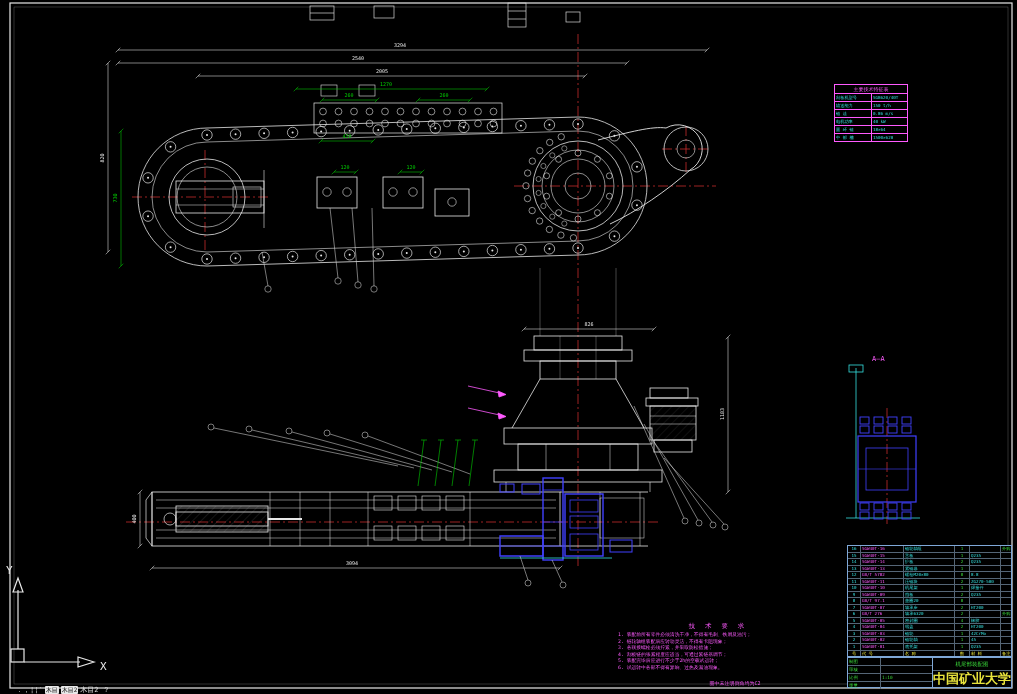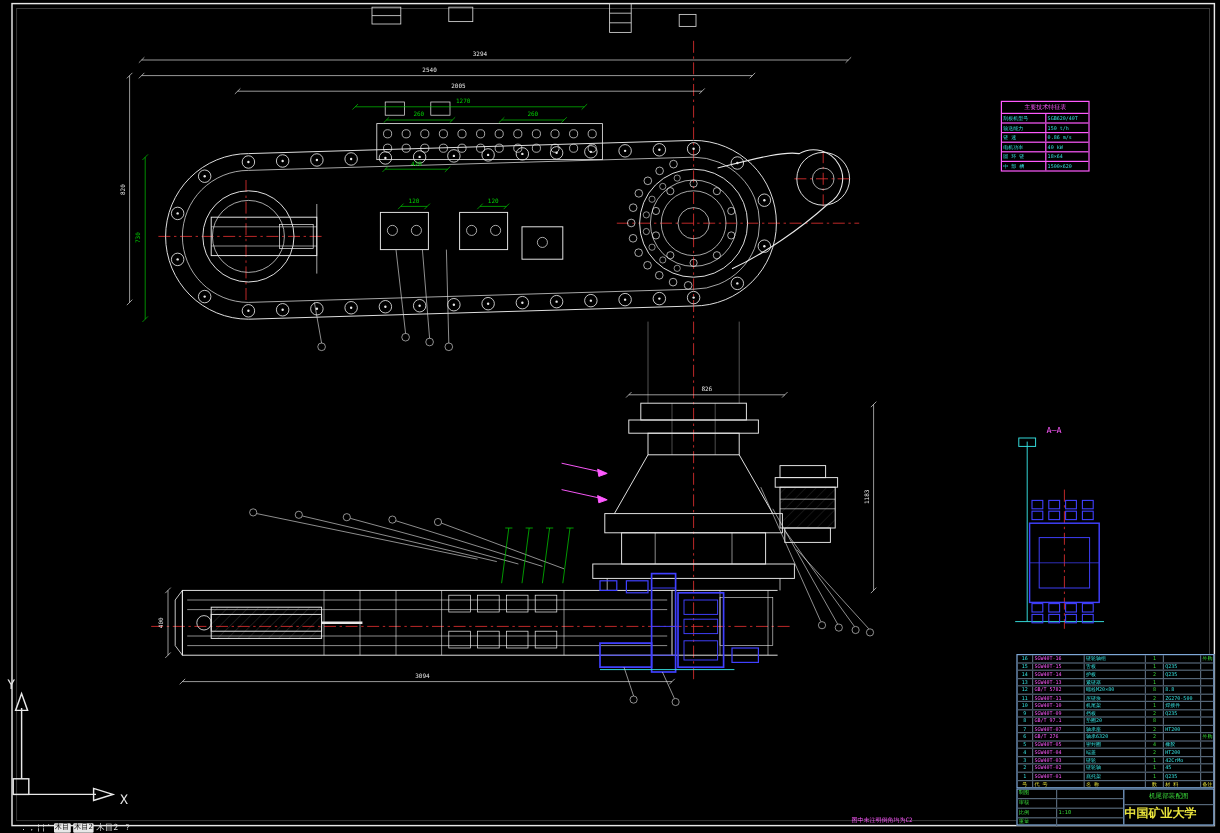--- a/index.html
+++ b/index.html
@@ -29,21 +29,21 @@
   .bom-head div{color:#e8e33c;}
   
   #titleblock{left:847px;top:657px;width:165px;height:31px;border:1px solid #7fa8d8;display:flex;background:#000;}
   #tb-left{width:88px;border-right:1px solid #7fa8d8;display:flex;flex-direction:column;}
   .tb-row{flex:1;display:flex;border-bottom:0.5px solid #567;}
   .tb-row:last-child{border-bottom:none;}
   .tb-row .a{width:30px;border-right:0.5px solid #567;color:#39d839;font-size:4.4px;line-height:7px;padding:0 1px;white-space:nowrap;}
   .tb-row .b{flex:1;color:#39d839;font-size:4.4px;line-height:7px;padding:0 1px;white-space:nowrap;}
   #tb-right{flex:1;display:flex;flex-direction:column;}
   #tb-dwgname{flex:1;color:#39d839;font-size:5.5px;text-align:center;line-height:12px;border-bottom:0.5px solid #567;white-space:nowrap;overflow:hidden;}
-  #tb-school{flex:1.4;color:#e8e33c;font-size:10px;font-weight:bold;text-align:left;line-height:18px;white-space:nowrap;overflow:hidden;font-family:Liberation Mono, monospace;}
+  #tb-school{flex:1.4;color:#e8e33c;font-size:13px;font-weight:bold;text-align:left;line-height:18px;white-space:nowrap;overflow:hidden;font-family:Liberation Mono, monospace;}
   
   #notes{left:618px;top:622px;width:200px;color:#ff5aff;}
   #notes-title{font-size:6.5px;letter-spacing:3px;text-align:center;margin-bottom:1px;}
   .note-line{font-size:4.8px;line-height:6.6px;white-space:nowrap;overflow:hidden;}
   #notes-footer{left:655px;top:680px;width:160px;color:#ff5aff;font-size:5px;text-align:center;white-space:nowrap;}
   
   #statusline{left:16px;top:685px;height:9px;color:#ddd;font-size:7px;display:flex;align-items:center;gap:2px;white-space:nowrap;}
   .chip{background:#e8e8e8;color:#111;font-size:6px;line-height:8px;padding:0 1px;border-radius:1px;}
 </style>
 </head>
@@ -676,20 +676,31 @@
           <div class="a">重量</div>
           <div class="b"></div>
         </div>
       </div>
   <div id="tb-right">
     <div id="tb-dwgname">机尾部装配图</div>
     <div id="tb-school">中国矿业大学</div>
   </div>
 </div>
 
+<div id="notes" class="ov">
+  <div id="notes-title">技 术 要 求</div>
+  <div id="notes-body">
+        <div class="note-line">1. 装配前所有零件必须清洗干净，不得有毛刺、铁屑及油污；</div>
+        <div class="note-line">2. 链轮轴组装配后应转动灵活，不得有卡阻现象；</div>
+        <div class="note-line">3. 各联接螺栓必须拧紧，并采取防松措施；</div>
+        <div class="note-line">4. 刮板链的张紧程度应适当，可通过紧链器调节；</div>
+        <div class="note-line">5. 装配完毕后应进行不少于2h的空载试运转；</div>
+        <div class="note-line">6. 试运转中各部不得有异响、过热及漏油现象。</div>
+      </div>
+</div>
 <div id="notes-footer" class="ov">图中未注明倒角均为C2</div>
 
 <div id="statusline" class="ov">
   <span>．，¦¦′</span>
   <span class="chip">木目</span>
   <span class="chip">木目2</span>
   <span>木目2 ？</span>
 </div>
 </div>
 

